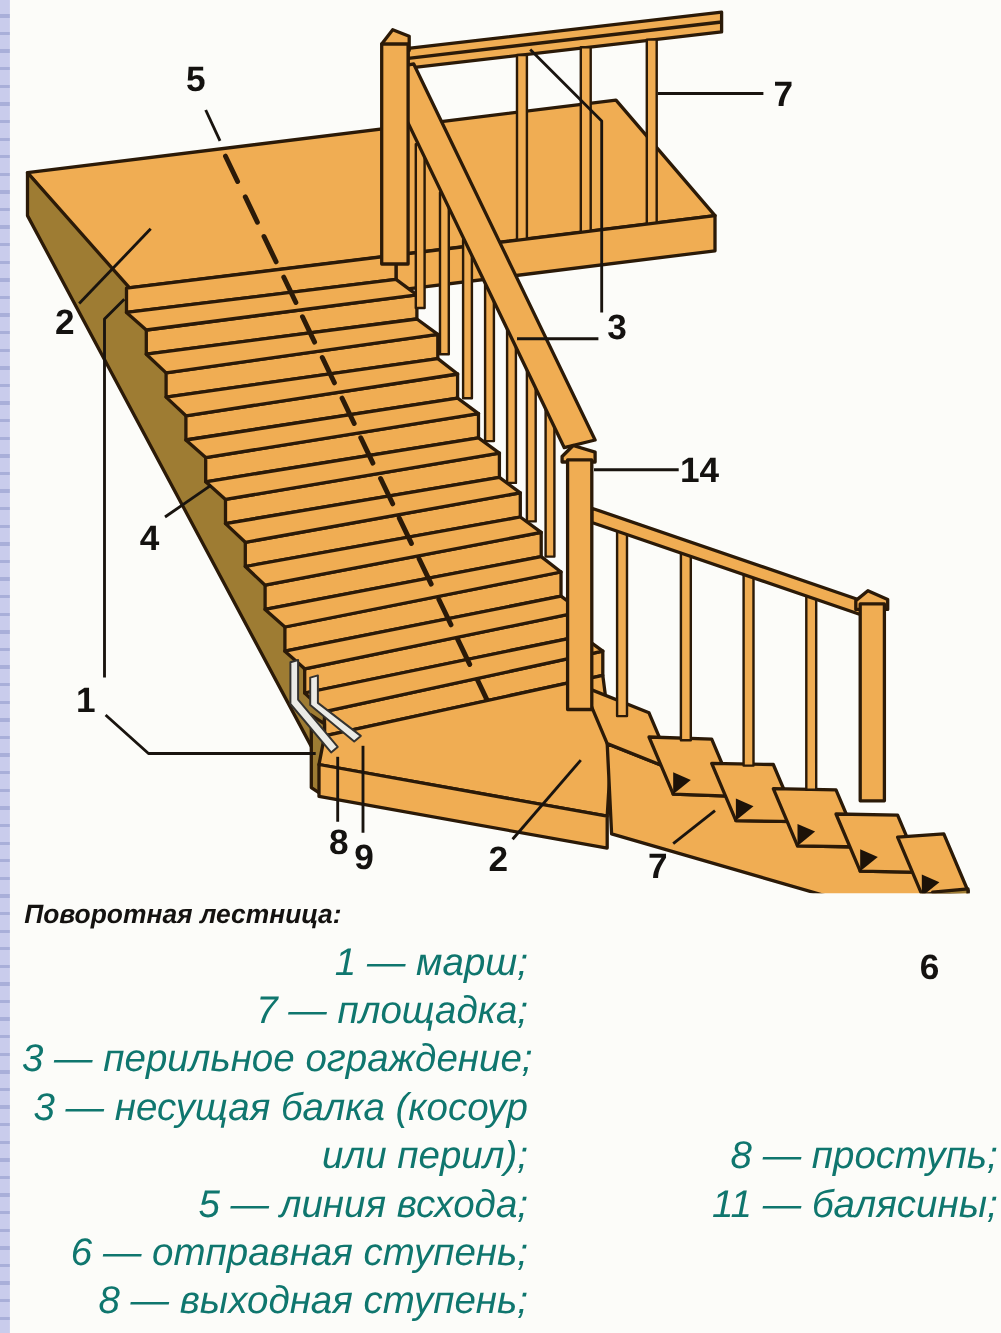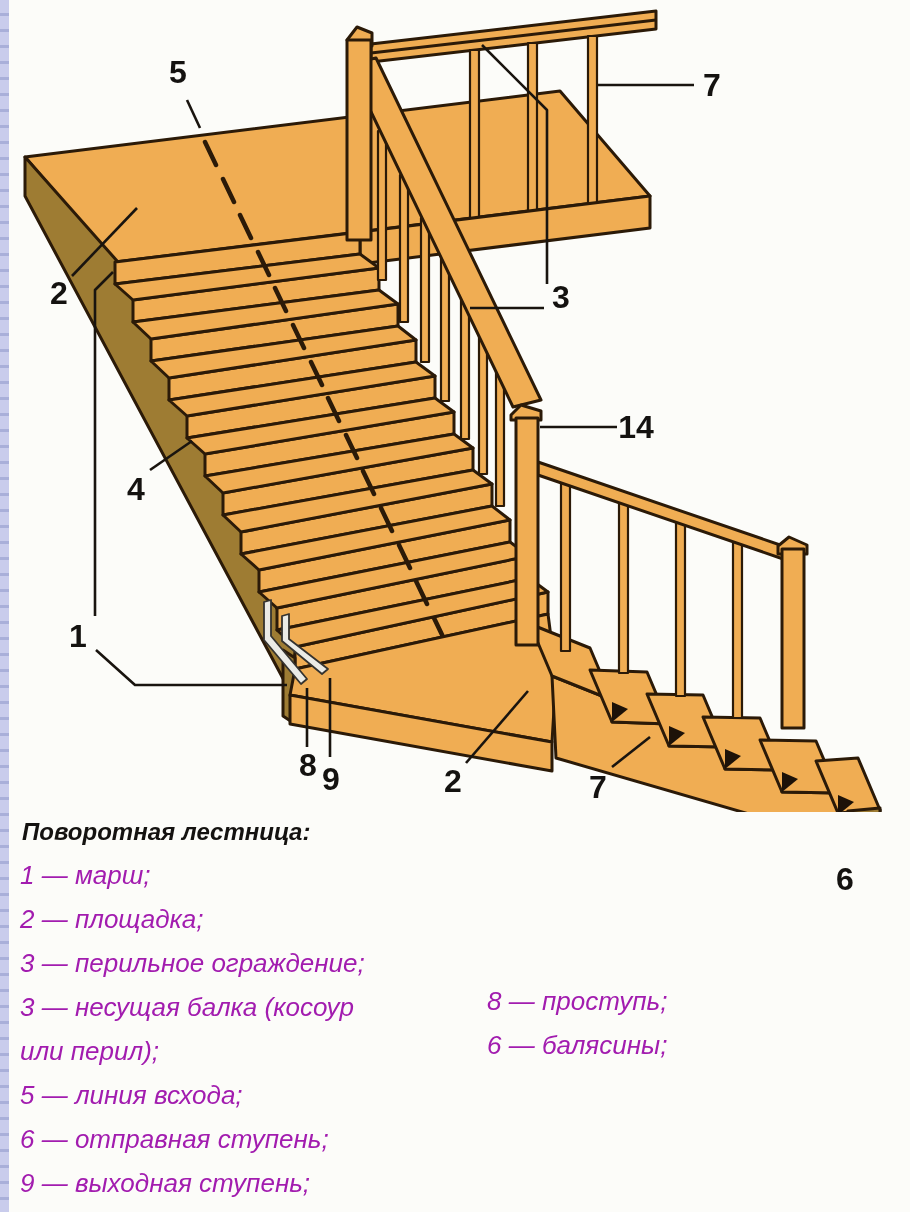--- a/index.html
+++ b/index.html
@@ -23,23 +23,23 @@
   .blk{fill:#1D1208;stroke:none;}
   .callout{
     position:absolute;transform:translate(-50%,-50%);
     font-weight:bold;font-size:32px;color:#141210;line-height:1;
     font-family:"Liberation Sans",sans-serif;
   }
   .legend-title{
     position:absolute;left:22px;top:810px;
     font-size:24px;font-weight:bold;font-style:italic;color:#141210;line-height:44px;
   }
-  .legend-col{position:absolute;font-size:26px;font-style:italic;color:#a21caf;line-height:44px;}
+  .legend-col{position:absolute;font-size:35px;font-style:italic;color:#0f766e;line-height:44px;text-align:right;}
   .col-left{left:20px;top:853px;width:460px;}
-  .col-right{left:487px;top:979px;width:420px;}
+  .col-right{left:487px;top:1029px;width:420px;}
   .legend-item{height:44px;white-space:nowrap;}
 </style>
 </head>
 <body>
 
 <div class="page">
   <div class="edge-strip"></div>
 
   <svg class="art" width="910" height="812" viewBox="0 0 910 812">
 
@@ -164,26 +164,26 @@
   <div class="callout" style="left:308px;top:765px">8</div>
   <div class="callout" style="left:331px;top:779px">9</div>
   <div class="callout" style="left:453px;top:781px">2</div>
   <div class="callout" style="left:598px;top:787px">7</div>
   <div class="callout" style="left:845px;top:879px">6</div>
 
   <div class="legend-title">Поворотная лестница:</div>
 
   <div class="legend-col col-left">
     <div class="legend-item">1 — марш;</div>
-    <div class="legend-item">2 — площадка;</div>
+    <div class="legend-item">7 — площадка;</div>
     <div class="legend-item">3 — перильное ограждение;</div>
     <div class="legend-item">3 — несущая балка (косоур</div>
     <div class="legend-item">или перил);</div>
     <div class="legend-item">5 — линия всхода;</div>
     <div class="legend-item">6 — отправная ступень;</div>
-    <div class="legend-item">9 — выходная ступень;</div>
+    <div class="legend-item">8 — выходная ступень;</div>
   </div>
 
   <div class="legend-col col-right">
     <div class="legend-item">8 — проступь;</div>
-    <div class="legend-item">6 — балясины;</div>
+    <div class="legend-item">11 — балясины;</div>
   </div>
 </div>
 
 </body></html>

